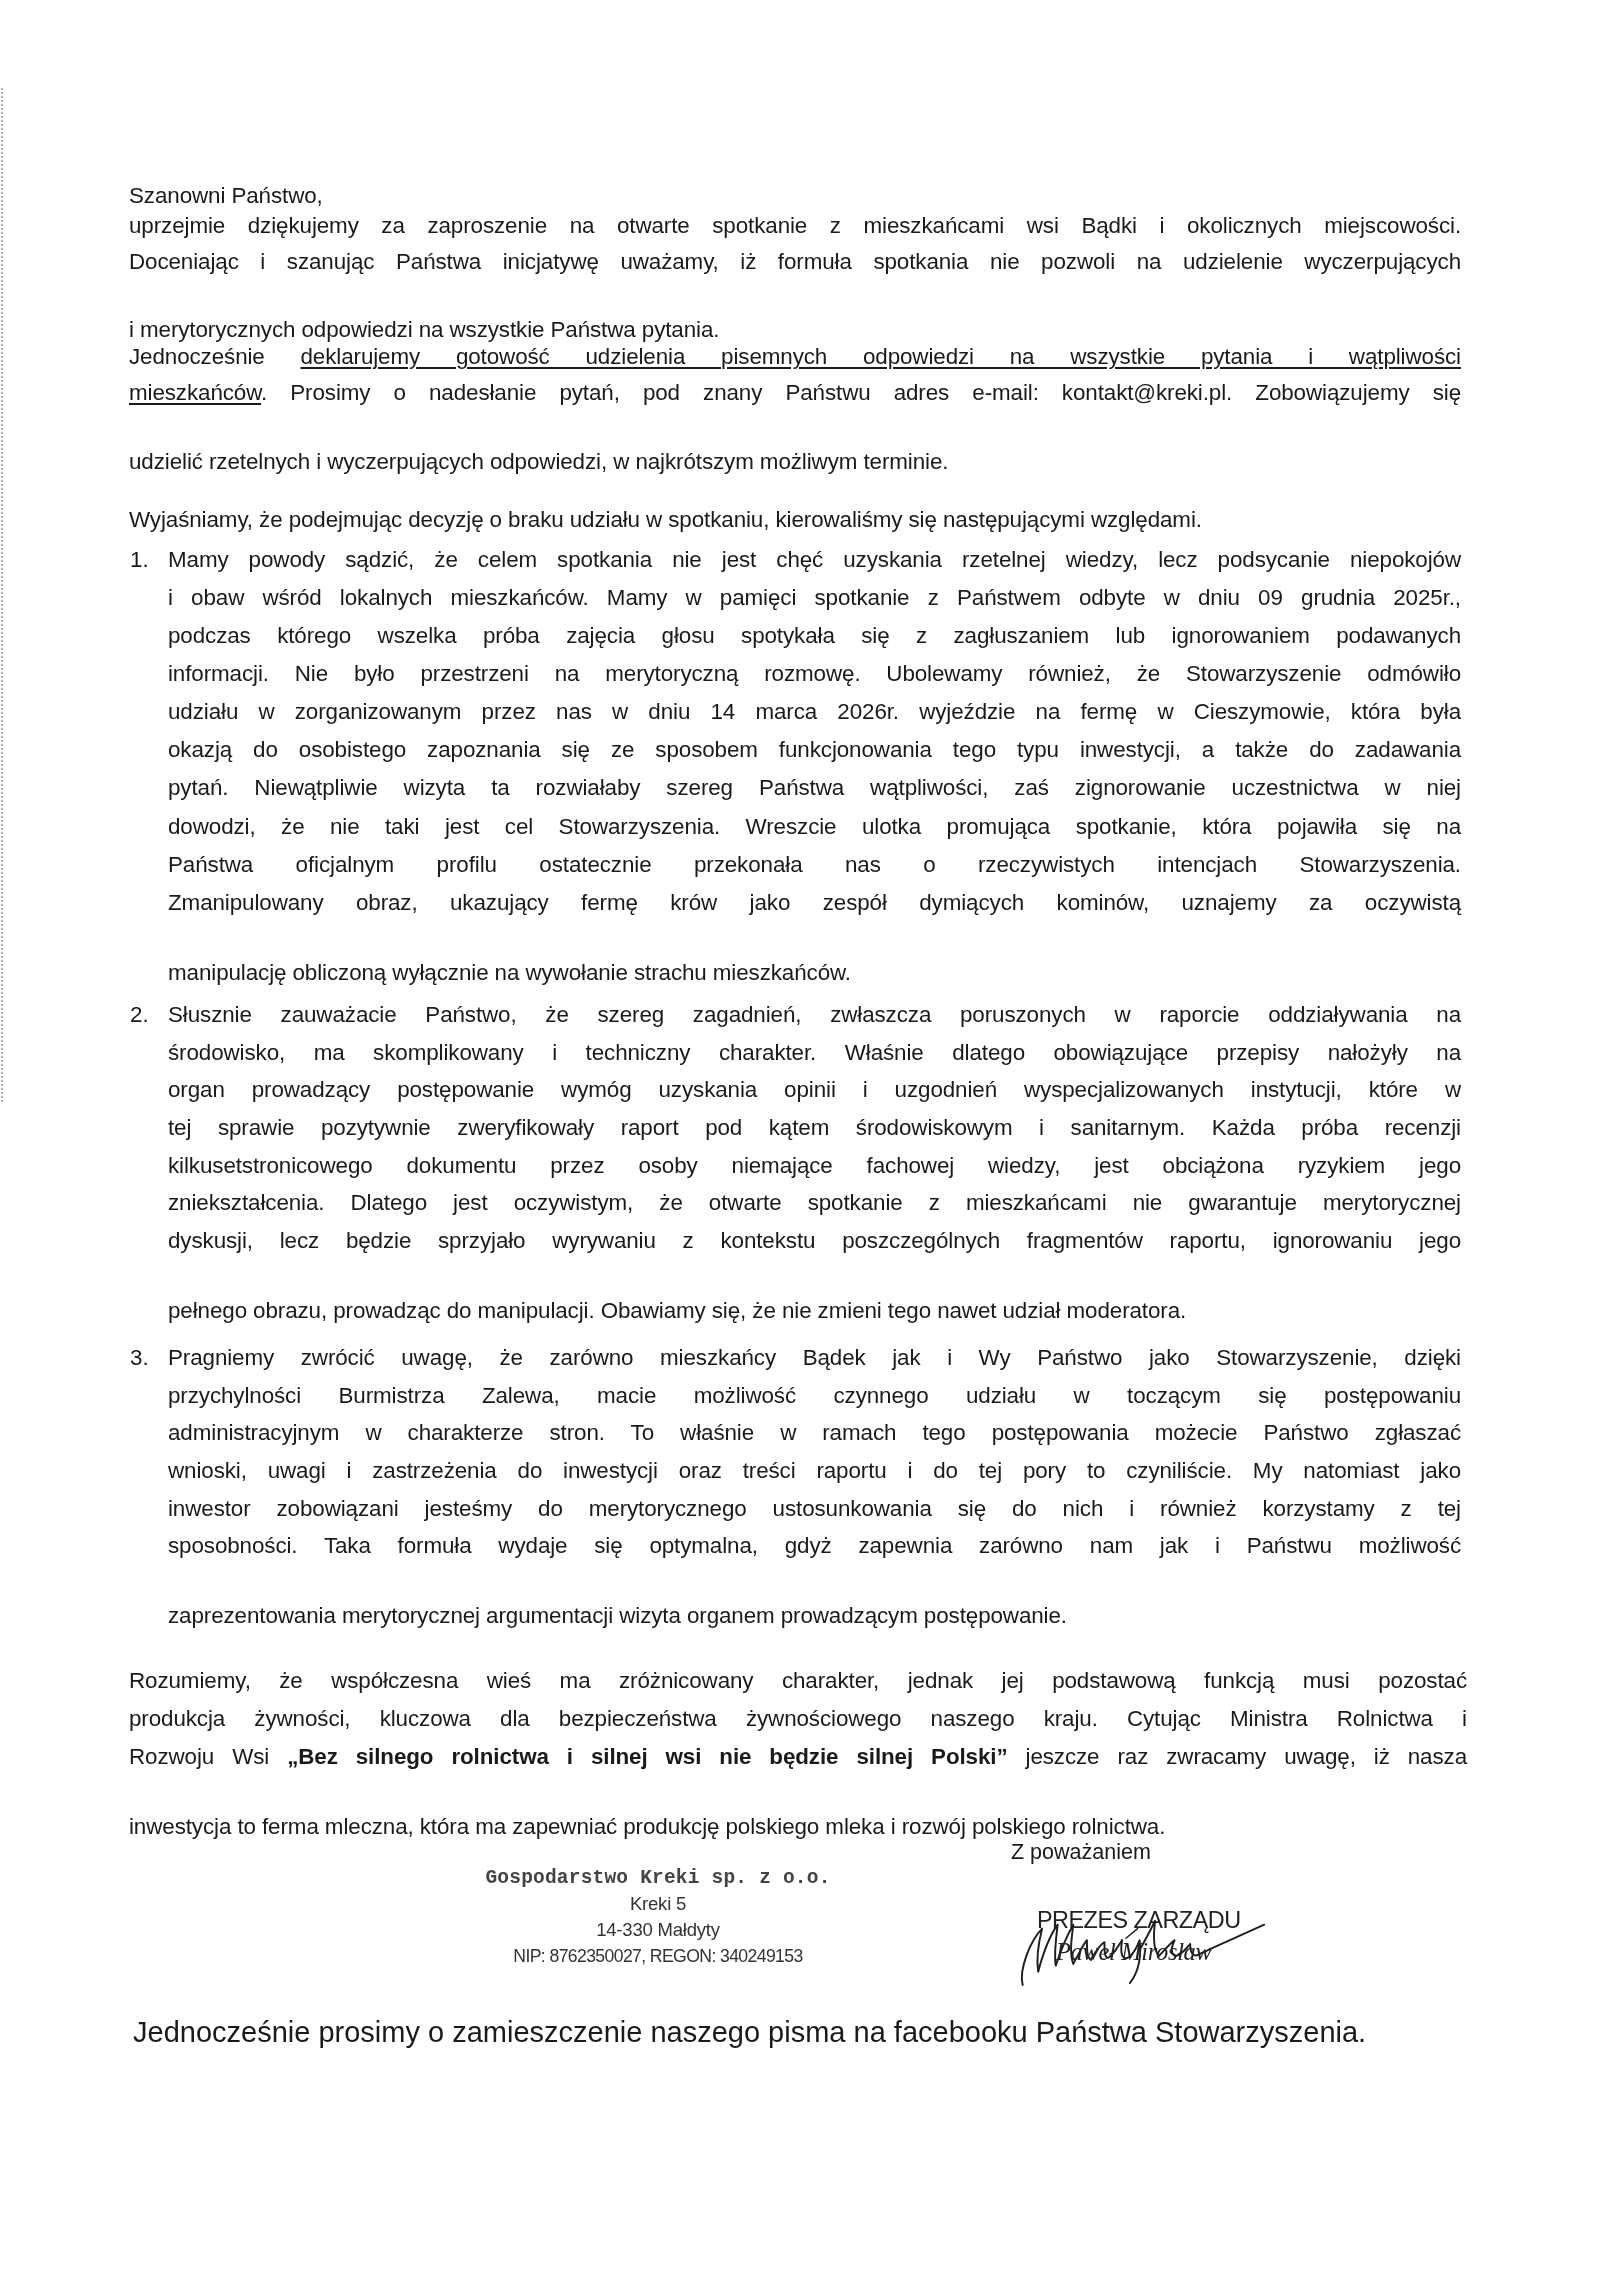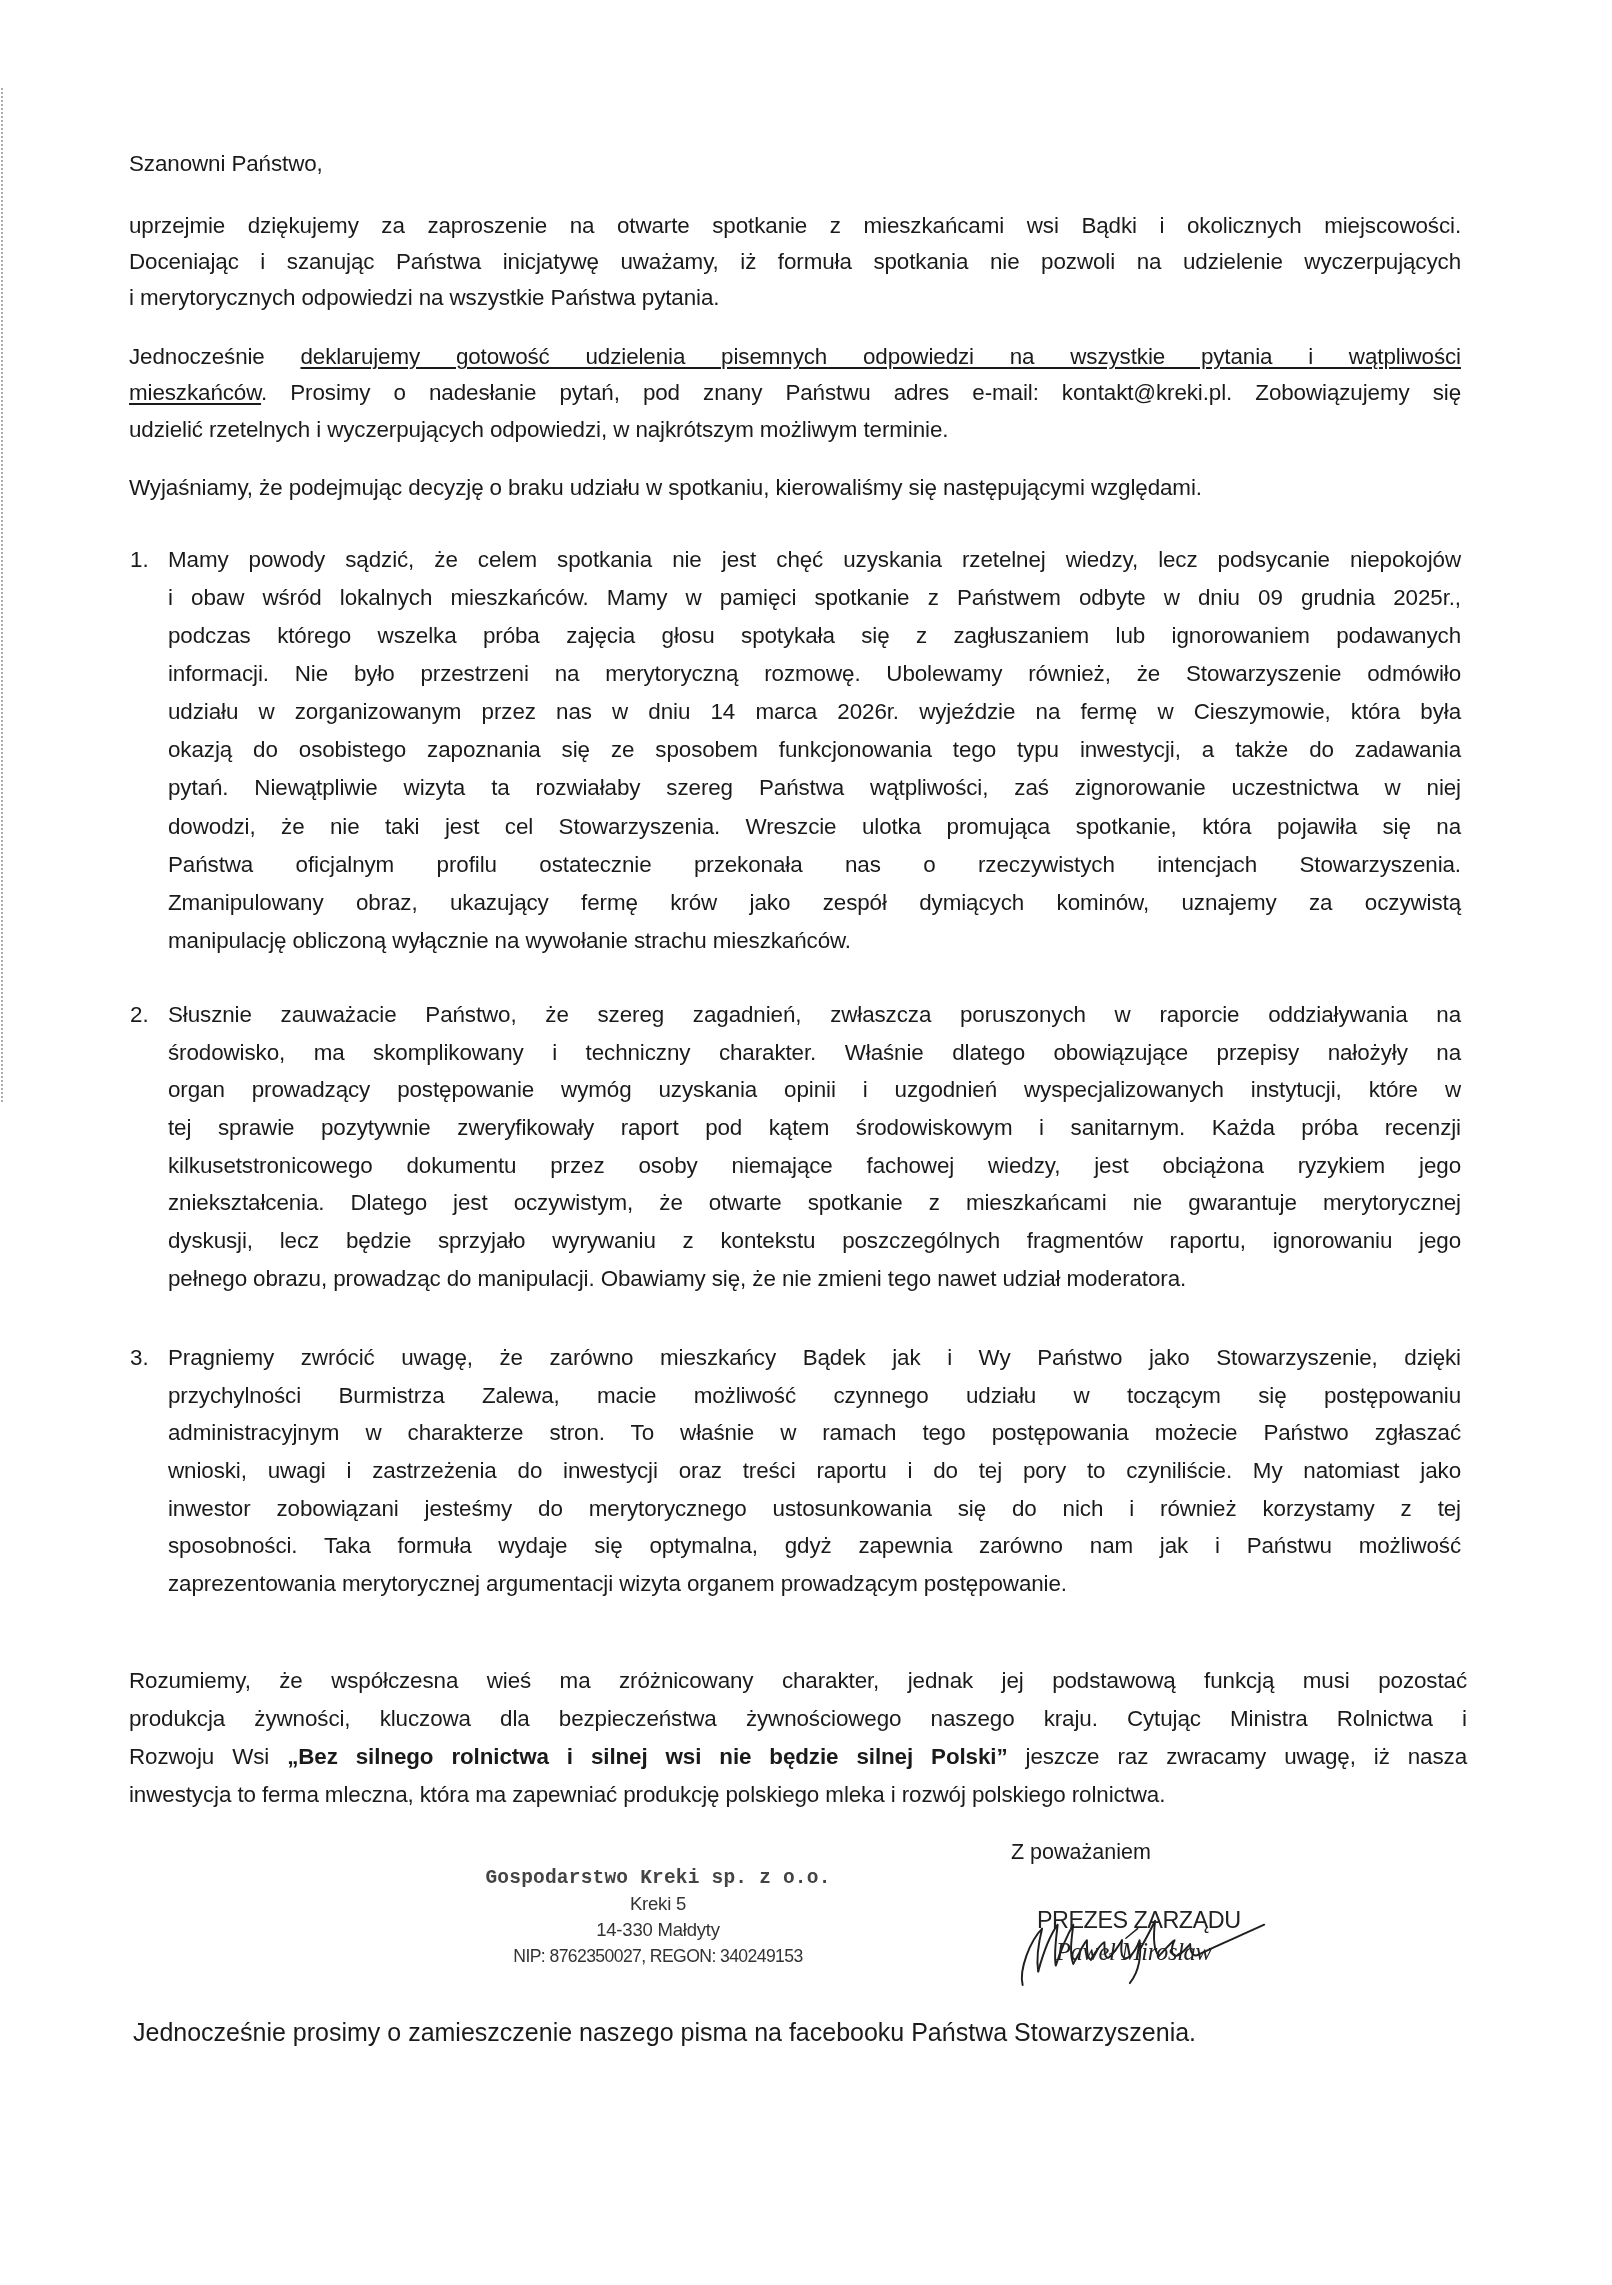--- a/index.html
+++ b/index.html
@@ -4,39 +4,39 @@
 <style>
   html, body { margin:0; padding:0; background:#ffffff; }
   body { width:1612px; height:2286px; position:relative; overflow:hidden;
          font-family:"Liberation Sans", sans-serif; color:#1a1a1a; }
   .page { position:absolute; left:0; top:0; width:1612px; height:2286px; background:#fff; }
   .scan-edge { position:absolute; left:1px; top:88px; width:0; height:1014px;
                border-left:2px dotted #6a6a6a; opacity:0.55; }
   .ln { position:absolute; height:37px; line-height:37px; font-size:22.4px;
         white-space:nowrap; letter-spacing:-0.1px; }
   .j { text-align:justify; text-align-last:justify; }
-  .l { text-align:left; }
+  .l { text-align:left;margin-top:32px; }
   .p-line { left:129px; width:1332px; }
   .i-line { left:168px; width:1293px; }
   .c-line { left:129px; width:1338px; }
   .num { position:absolute; left:130px; height:37px; line-height:37px; font-size:22.4px; }
   .u { text-decoration:underline; text-underline-offset:2.9px; text-decoration-thickness:1.5px; }
   .b { font-weight:bold; }
   .regards { position:absolute; left:1011px; top:1835px; font-size:21.5px; line-height:35px; }
   .stamp { position:absolute; left:458px; top:1865px; width:400px; text-align:center;
            font-family:"Liberation Sans", sans-serif; color:#333; }
   .stamp div { height:26px; line-height:26px; font-size:18.5px; letter-spacing:-0.2px; }
   .stamp .s-name { font-weight:bold; font-size:19.5px; letter-spacing:0.2px; color:#444;font-family:Liberation Mono, monospace; }
   .stamp .s-ids { font-size:17.6px; letter-spacing:-0.6px; }
   .pos-title { position:absolute; left:1037px; top:1908px; font-size:23.4px; line-height:25px;
                letter-spacing:-0.5px; color:#222; font-family:"Liberation Sans", sans-serif; }
   .signature { position:absolute; left:1009px; top:1911px; width:263px; height:78px; }
   .signer { position:absolute; left:1056px; top:1936px; font-family:"Liberation Serif", serif;
             font-style:italic; font-size:24.4px; line-height:31px; color:#222; letter-spacing:-0.3px; }
-  .last { position:absolute; left:133px; top:2014px; font-size:25px; line-height:37px; white-space:nowrap;text-align:center; }
+  .last { position:absolute; left:133px; top:2014px; font-size:29px; line-height:37px; white-space:nowrap;text-align:center; }
 </style>
 </head>
 <body>
 
 <div class="page">
   <div class="scan-edge"></div>
 
   <div class="ln p-line l" style="top:145px">Szanowni Państwo,</div>
 
   <div>

